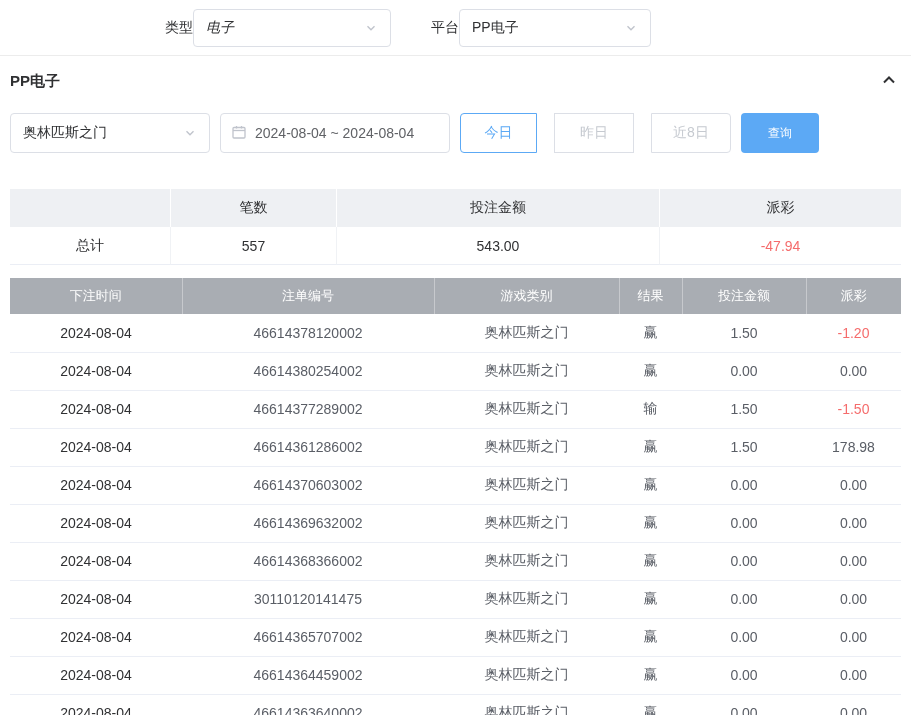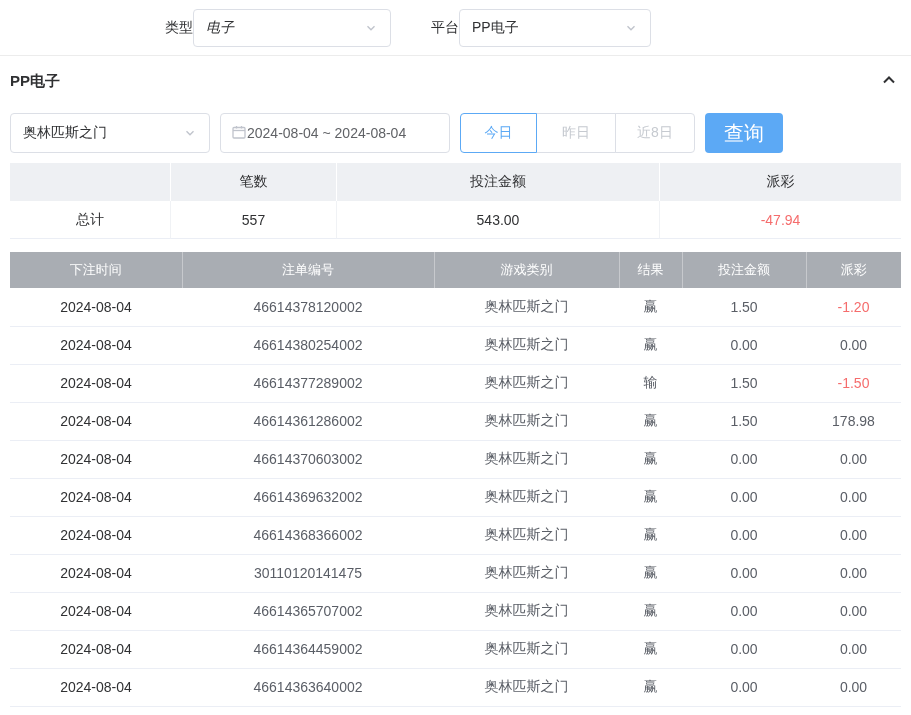--- a/index.html
+++ b/index.html
@@ -22,36 +22,36 @@
 
   
   .section-header { display:flex; align-items:center; justify-content:space-between;
     margin-top:16px; padding:0 14px 0 10px; }
   .section-title { font-size:15px; font-weight:700; color:#303133; }
   .collapse-btn { background:none; border:none; cursor:pointer; display:flex; align-items:center; }
 
   
   .filter-row { display:flex; align-items:center; gap:10px; padding:0 10px; margin-top:22px; }
   .date-input { width:230px; height:40px; border:1px solid #dcdfe6; border-radius:4px;
-    display:flex; align-items:center; padding:0 10px; font-size:14px;
+    display:flex; align-items:center; gap:8px; padding:0 10px; font-size:14px;
     color:#606266; background:#fff; cursor:pointer; }
-  .btn-group { display:flex; }
+  .btn-group { display:flex;gap:18px; }
   .qbtn { height:40px; background:#fff; border:1px solid #dcdfe6; margin-left:-1px;
     font-size:14px; color:#c6cad0; cursor:pointer; display:flex; align-items:center;
     justify-content:center; font-family:inherit; }
   .qbtn:nth-child(1) { width:77px; margin-left:0; border-radius:4px 0 0 4px; }
   .qbtn:nth-child(2) { width:80px; }
   .qbtn:nth-child(3) { width:80px; border-radius:0 4px 4px 0; }
   .qbtn.active { color:var(--accent-blue); border-color:var(--accent-blue);
     position:relative; z-index:1; }
   .search-btn { width:78px; height:40px; background:var(--accent-blue); color:#fff;
-    border:none; border-radius:4px; font-size:20px; cursor:pointer; font-family:inherit; }
-
-  
-  .summary { margin:10px 10px 0; }
+    border:none; border-radius:4px; font-size:12px; cursor:pointer; font-family:inherit; }
+
+  
+  .summary { margin:36px 10px 0; }
   .summary-row { display:flex; height:38px; }
   .summary-row .cell { display:flex; align-items:center; justify-content:center;
     font-size:14px; }
   .summary-row.header .cell { background:var(--summary-header-bg);
     border-right:1px solid #fff; color:#303133; }
   .summary-row.header .cell:last-child { border-right:none; }
   .summary-row.body .cell { background:#fff; border-bottom:1px solid #ebeef5;
     border-right:1px solid #f0f2f5; color:#303133; }
   .summary-row.body .cell:last-child { border-right:none; }
   .sc1 { width:161px; } .sc2 { width:166px; } .sc3 { width:323px; } .sc4 { width:241px; }

